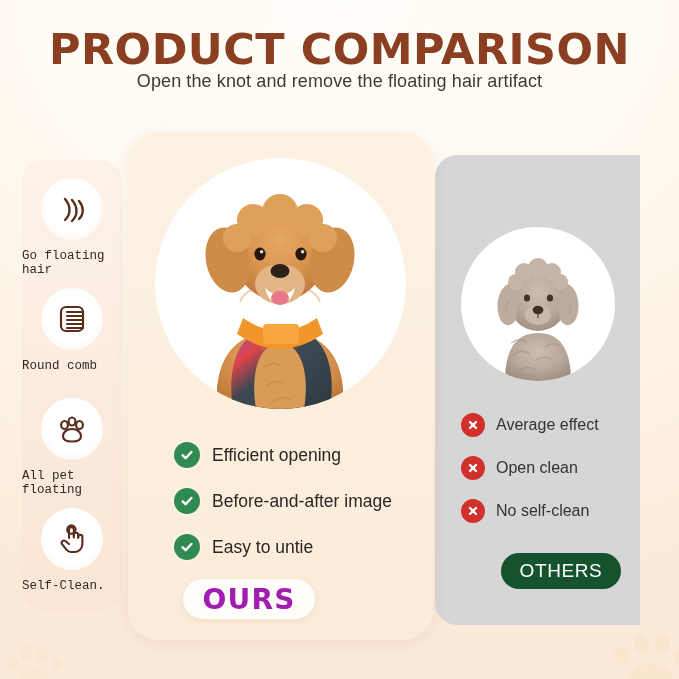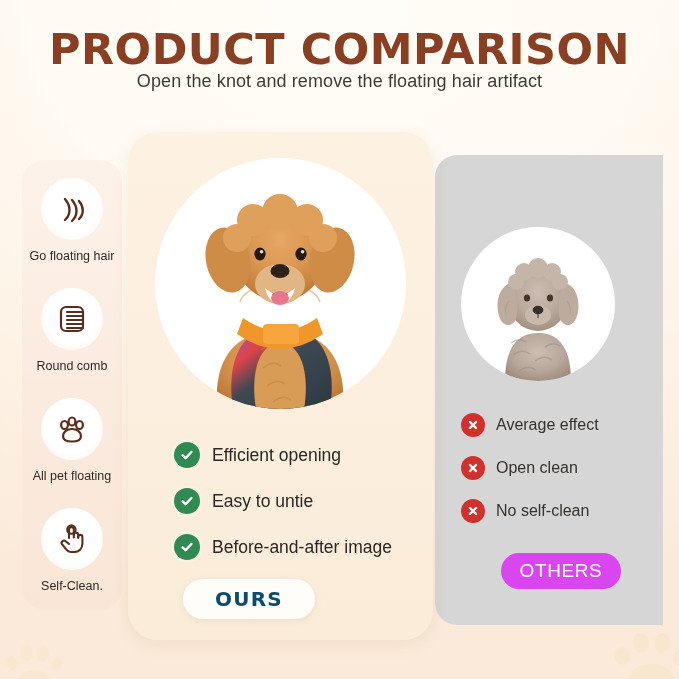--- a/index.html
+++ b/index.html
@@ -40,21 +40,21 @@
   .subtitle{
     font-size:18px;color:#3f3a36;letter-spacing:.1px;
   }
 
   
   .sidebar{
     position:absolute;left:22px;top:160px;width:100px;height:450px;
     background:linear-gradient(180deg,#fdf2ea 0%,#fbeade 55%,#f9e6d6 100%);
     border-radius:22px;
   }
-  .feature{position:absolute;left:0;width:100px;text-align:center;}
+  .feature{position:absolute;left:0;width:100px;font-family:Liberation Mono, monospace;}
   .f0{top:18px;} .f1{top:128px;} .f2{top:238px;} .f3{top:348px;}
   .fic{
     width:62px;height:62px;margin:0 auto;border-radius:50%;
     background:radial-gradient(circle at 50% 45%,#ffffff 58%,#fdf6f0 82%,rgba(253,243,235,0) 100%);
     display:flex;align-items:center;justify-content:center;
   }
   .flabel{margin-top:9px;font-size:12.5px;color:#2f2b28;}
 
   
   .card-ours{
@@ -77,46 +77,46 @@
     box-shadow:0 0 0 2.5px #fdf1e2;
   }
   .btext{margin-left:12px;font-size:17.5px;color:#2a2724;}
   .pill-ours{
     position:absolute;left:55px;top:447px;width:132px;height:40px;
     background:#fffdf9;border-radius:20px;
     display:flex;align-items:center;justify-content:center;
     box-shadow:0 2px 7px rgba(160,120,80,.13);
   }
   .pill-ours span{
-    font-size:20px;font-weight:bold;color:#0c4a6e;letter-spacing:1.2px;
+    font-size:28px;font-weight:bold;color:#a21caf;letter-spacing:1.2px;
     font-family:"DejaVu Sans",sans-serif;
   }
 
   
   .card-others{
-    position:absolute;left:435px;top:155px;width:228px;height:470px;
+    position:absolute;left:435px;top:155px;width:205px;height:470px;
     background:#d6d6d6;border-radius:22px 0 0 22px;
   }
   .photo-others{
     position:absolute;left:26px;top:72px;width:154px;height:154px;
     border-radius:50%;
     background:radial-gradient(circle at 50% 50%,#ffffff 70%,#fdfdfd 90%,#f3f3f3 100%);
     overflow:hidden;
   }
   .drawbacks{position:absolute;left:26px;top:258px;width:175px;}
   .drow{display:flex;align-items:center;margin-bottom:19px;}
   .cross{
     width:24px;height:24px;border-radius:50%;background:#d2302c;
     display:flex;align-items:center;justify-content:center;flex:0 0 auto;
     box-shadow:0 0 0 2.5px #d6d6d6;
   }
   .dtext{margin-left:11px;font-size:16px;color:#35322f;}
   .pill-others{
     position:absolute;left:66px;top:398px;width:120px;height:36px;
-    background:#d946ef;border-radius:18px;
+    background:#14532d;border-radius:18px;
     display:flex;align-items:center;justify-content:center;
   }
   .pill-others span{
     font-size:19px;color:#ffffff;letter-spacing:.6px;
   }
 </style>
 </head>
 <body>
 
 <div class="page">
@@ -373,29 +373,29 @@
           </svg>
         </div>
         <div class="btext">Efficient opening</div>
       </div>
       <div class="brow">
         <div class="tick">
           <svg width="16" height="16" viewBox="0 0 16 16">
             <path d="M3.6 8.3 L6.6 11.2 L12.4 5" fill="none" stroke="#ffffff" stroke-width="2.4" stroke-linecap="round" stroke-linejoin="round"></path>
           </svg>
         </div>
-        <div class="btext">Easy to untie</div>
+        <div class="btext">Before-and-after image</div>
       </div>
       <div class="brow">
         <div class="tick">
           <svg width="16" height="16" viewBox="0 0 16 16">
             <path d="M3.6 8.3 L6.6 11.2 L12.4 5" fill="none" stroke="#ffffff" stroke-width="2.4" stroke-linecap="round" stroke-linejoin="round"></path>
           </svg>
         </div>
-        <div class="btext">Before-and-after image</div>
+        <div class="btext">Easy to untie</div>
       </div>
     </div>
 
     <div class="pill-ours">
       <span>OURS</span>
     </div>
   </div>
 
 </div>
 

